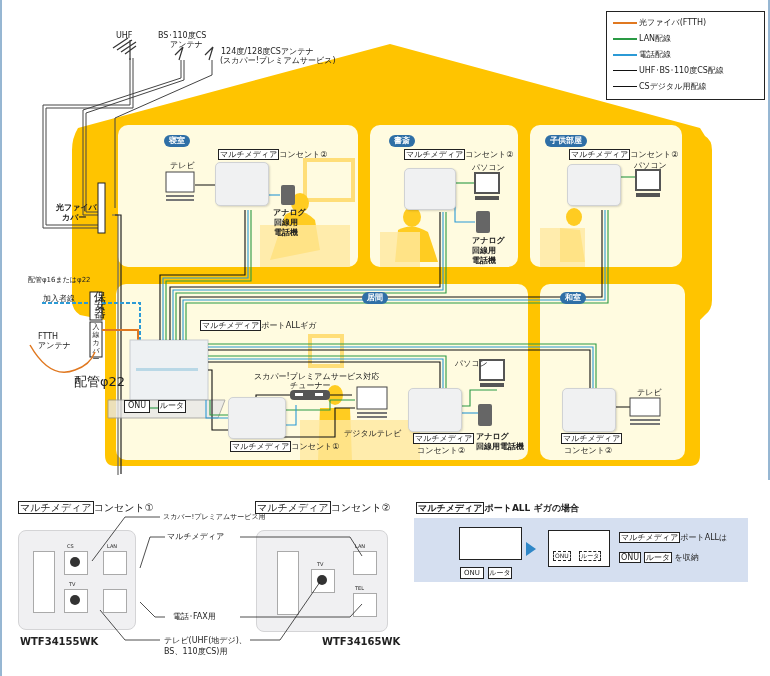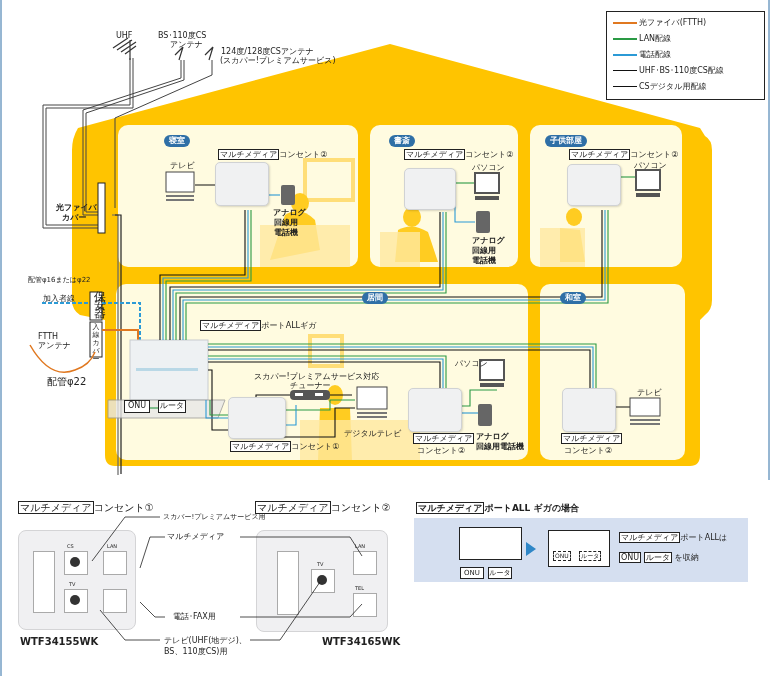--- a/index.html
+++ b/index.html
@@ -175,21 +175,21 @@
 <div class="t" style="left:220px;top:56px">(スカパー!プレミアムサービス)</div>
 
 <div class="t b" style="left:56px;top:203px">光ファイバ</div>
 <div class="t b" style="left:62px;top:213px">カバー</div>
 <div class="t" style="left:28px;top:275px;font-size:7px">配管φ16またはφ22</div>
 <div class="t" style="left:43px;top:294px">加入者線</div>
 <div class="t" style="left:92px;top:293px;width:16px;white-space:normal;font-size:12px;line-height:8px">保安器</div>
 <div class="t" style="left:92px;top:323px;width:8px;white-space:normal;font-size:7px;line-height:8px">入線カバー</div>
 <div class="t" style="left:38px;top:332px">FTTH</div>
 <div class="t" style="left:38px;top:341px">アンテナ</div>
-<div class="t" style="left:47px;top:377px;font-size:10px">配管φ22</div>
+<div class="t" style="left:74px;top:377px;font-size:13px">配管φ22</div>
 
 <div class="tag" style="left:164px;top:135px">寝室</div>
 <div class="tag" style="left:389px;top:135px">書斎</div>
 <div class="tag" style="left:545px;top:135px">子供部屋</div>
 <div class="tag" style="left:362px;top:292px">居間</div>
 <div class="tag" style="left:560px;top:292px">和室</div>
 
 <div class="mm" style="left:218px;top:150px"><span class="box">マルチメディア</span><span>コンセント②</span></div>
 <div class="mm" style="left:404px;top:150px"><span class="box">マルチメディア</span><span>コンセント②</span></div>
 <div class="mm" style="left:569px;top:150px"><span class="box">マルチメディア</span><span>コンセント②</span></div>

